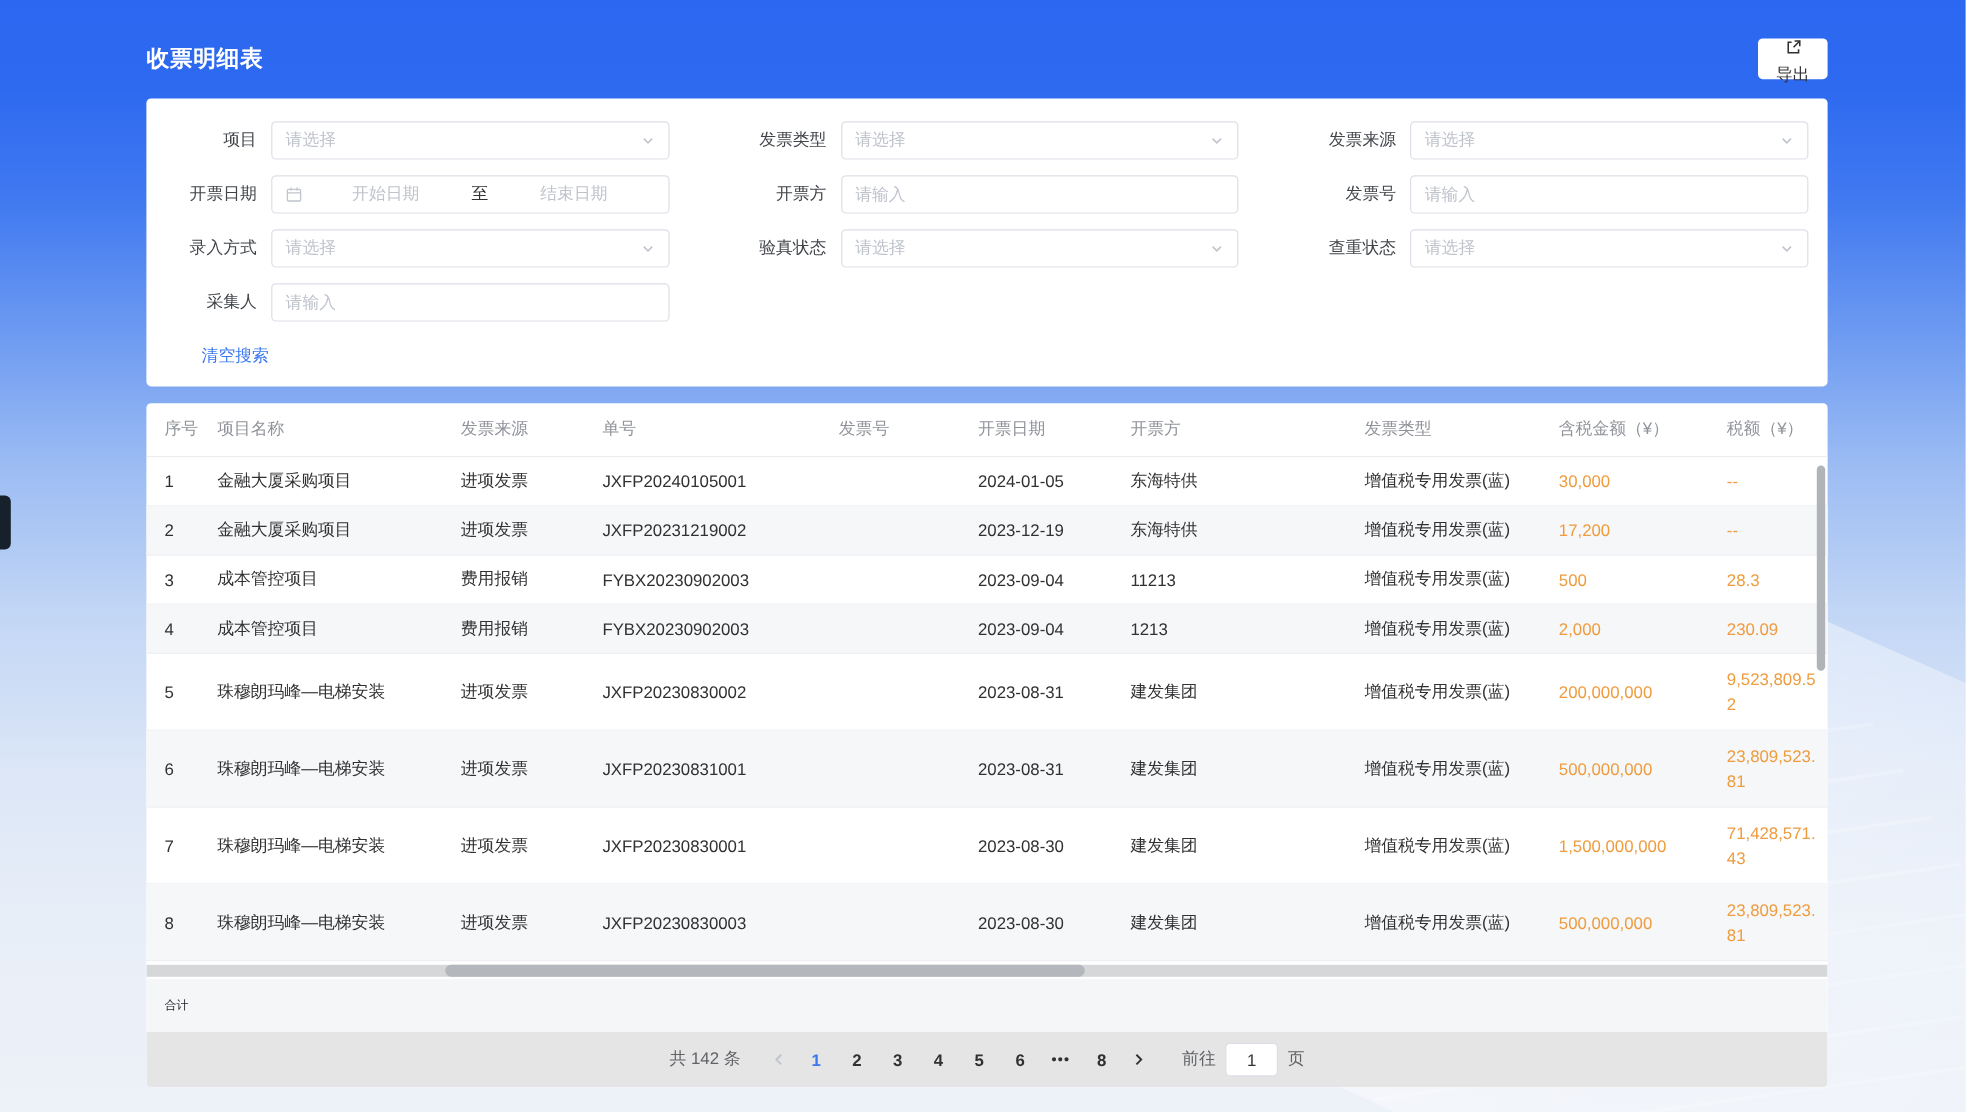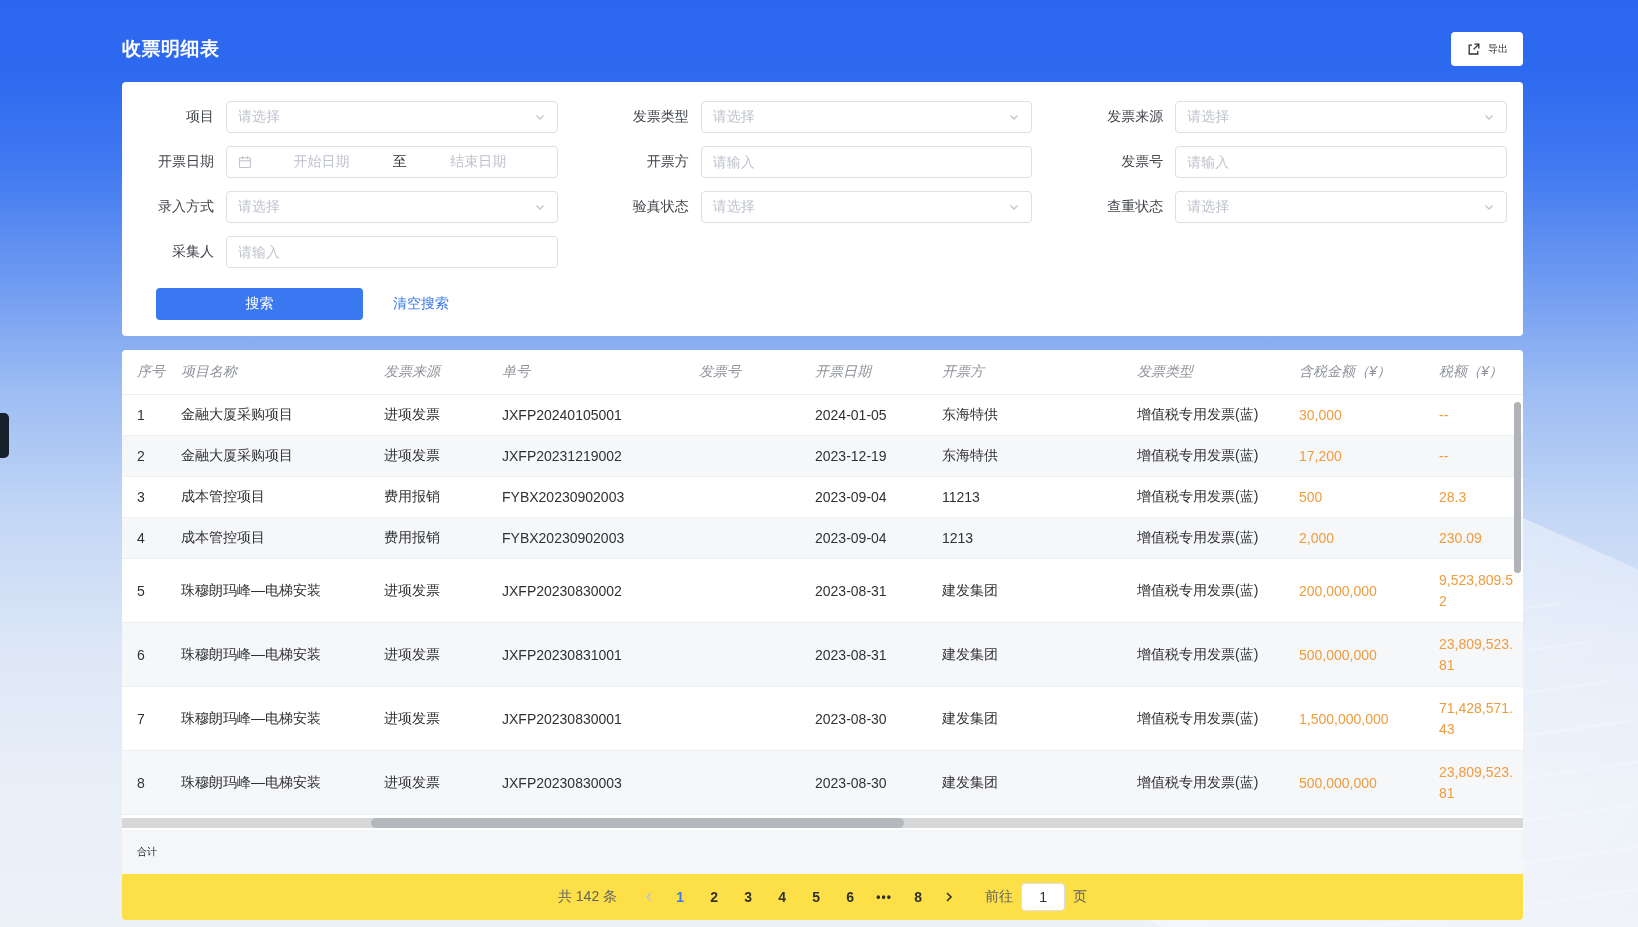--- a/index.html
+++ b/index.html
@@ -22,22 +22,22 @@
   }
   .drawer-handle { position:absolute; left:0; top:413px; width:9px; height:45px;
     background:#17212b; border-radius:0 5px 5px 0; cursor:pointer; }
 
   .page { position:absolute; left:122px; top:12px; width:1401px; }
 
   
   .page-header { height:70px; display:flex; align-items:center; justify-content:space-between; padding-top:4px; }
   .page-title { color:#ffffff; font-size:19px; font-weight:bold; letter-spacing:.5px; }
   .export-btn { display:flex; align-items:center; gap:7px; background:#ffffff; border:none;
-    border-radius:4px; height:34px; padding:0 15px; font-size:10px; color:#303133; cursor:pointer;
-    font-family:inherit; }
+    border-radius:4px; height:34px; padding:0 15px; font-size:14px; color:#303133; cursor:pointer;
+    font-family:inherit;flex-direction:column; }
   .export-btn svg { display:block; }
 
   
   .filter-card { background:#fff; border-radius:4px; padding:12px 16px 16px; }
   .filter-grid { display:grid; grid-template-columns:1fr 1fr 1fr; column-gap:55px; }
   .f-cell { display:flex; align-items:center; height:45px; }
   .f-label { width:88px; text-align:right; padding-right:12px; font-size:14px; color:#41454a; flex:none; }
   .f-field { flex:1; height:32px; border:1px solid #dcdfe6; border-radius:4px; background:#fff;
     display:flex; align-items:center; padding:0 11px; font-size:14px; cursor:pointer; }
   .f-field .ph { color:#bfc3cc; }
@@ -49,21 +49,21 @@
   .f-date .sep { color:#303133; padding:0 4px; flex:none; }
   .f-date .cal { display:flex; flex:none; margin-right:2px; }
   .filter-actions { display:flex; align-items:center; margin-top:14px; }
   .search-btn { margin-left:18px; width:207px; height:32px; background:#3a78f2; color:#fff;
     border:none; border-radius:4px; font-size:14px; cursor:pointer; font-family:inherit; }
   .clear-link { margin-left:30px; color:#3a78f2; font-size:14px; text-decoration:none; cursor:pointer; }
 
   
   .table-card { margin-top:14px; background:#fff; border-radius:4px; position:relative; overflow:hidden; }
   .t-header,.t-row { display:flex; align-items:center; padding-left:15px; width:1463px; }
-  .t-header { height:45px; color:#8f9399; font-size:14px; border-bottom:1px solid #ebedf0;font-style:italic; }
+  .t-header { height:45px; color:#8f9399; font-size:14px; border-bottom:1px solid #ebedf0; }
   .t-row { font-size:14px; color:#303133; border-bottom:1px solid #eef0f3; }
   .t-row.short { height:41px; }
   .t-row.tall { height:64px; }
   .t-row.even { background:#f6f7f9; }
   .th,.td { padding-right:10px; overflow:hidden; white-space:nowrap; flex:none; }
   .c-seq{width:44px;} .c-project{width:203px;} .c-source{width:80px;} .c-order{width:197px;margin-left:38px;}
   .c-invoice{width:116px;} .c-date{width:127px;} .c-issuer{width:195px;} .c-type{width:162px;}
   .c-amount{width:140px;} .c-tax{width:104px;} .c-excl{width:80px;}
   .t-row .c-amount,.t-row .c-tax,.t-row .c-excl { color:#ef9c3e; }
   .t-row .c-tax { white-space:pre-line; line-height:21px; }
@@ -74,21 +74,21 @@
     background:#b4b7bb; border-radius:5px; cursor:pointer; }
 
   
   .summary-row { height:44px; background:#f5f6f8; display:flex; align-items:center;
     padding-left:15px; font-size:10px; color:#24292f; }
   .summary-totals { display:flex; margin-left:auto; gap:42px; padding-right:54px; }
   .summary-totals .pair { display:flex; }
 
   
   .pagination-row { height:46px; display:flex; align-items:center; justify-content:center;
-    font-size:14px; color:#606266; background:#fde047; }
+    font-size:14px; color:#606266; background:#e5e5e5; }
   .pg-total { margin-right:18px; }
   .pg-arrow { background:none; border:none; width:28px; height:28px; display:flex;
     align-items:center; justify-content:center; cursor:pointer; color:#303133; }
   .pg-arrow.disabled { color:#c0c4cc; cursor:default; }
   .pg-pages { display:flex; align-items:center; }
   .pg-num { background:none; border:none; min-width:30px; height:28px; margin:0 2px;
     font-size:14px; font-weight:bold; color:#303133; cursor:pointer; font-family:inherit; }
   .pg-num.active { color:#3a78f2; }
   .pg-num.dots { letter-spacing:1px; font-size:12px; }
   .pg-jump { display:flex; align-items:center; margin-left:22px; gap:8px; }
@@ -217,21 +217,20 @@
           </div>
         </div>
         <div class="f-cell">
           <label class="f-label">采集人</label>
           <div class="f-field">
             <input placeholder="请输入" style="">
           </div>
         </div>
       </div>
     <div class="filter-actions">
-      <button class="search-btn">搜索</button>
       <a class="clear-link">清空搜索</a>
     </div>
   </div>
 
   <div class="table-card">
     <div class="t-header">
         <div class="th c-seq">序号</div>
         <div class="th c-project">项目名称</div>
         <div class="th c-source">发票来源</div>
         <div class="th c-order">单号</div>

